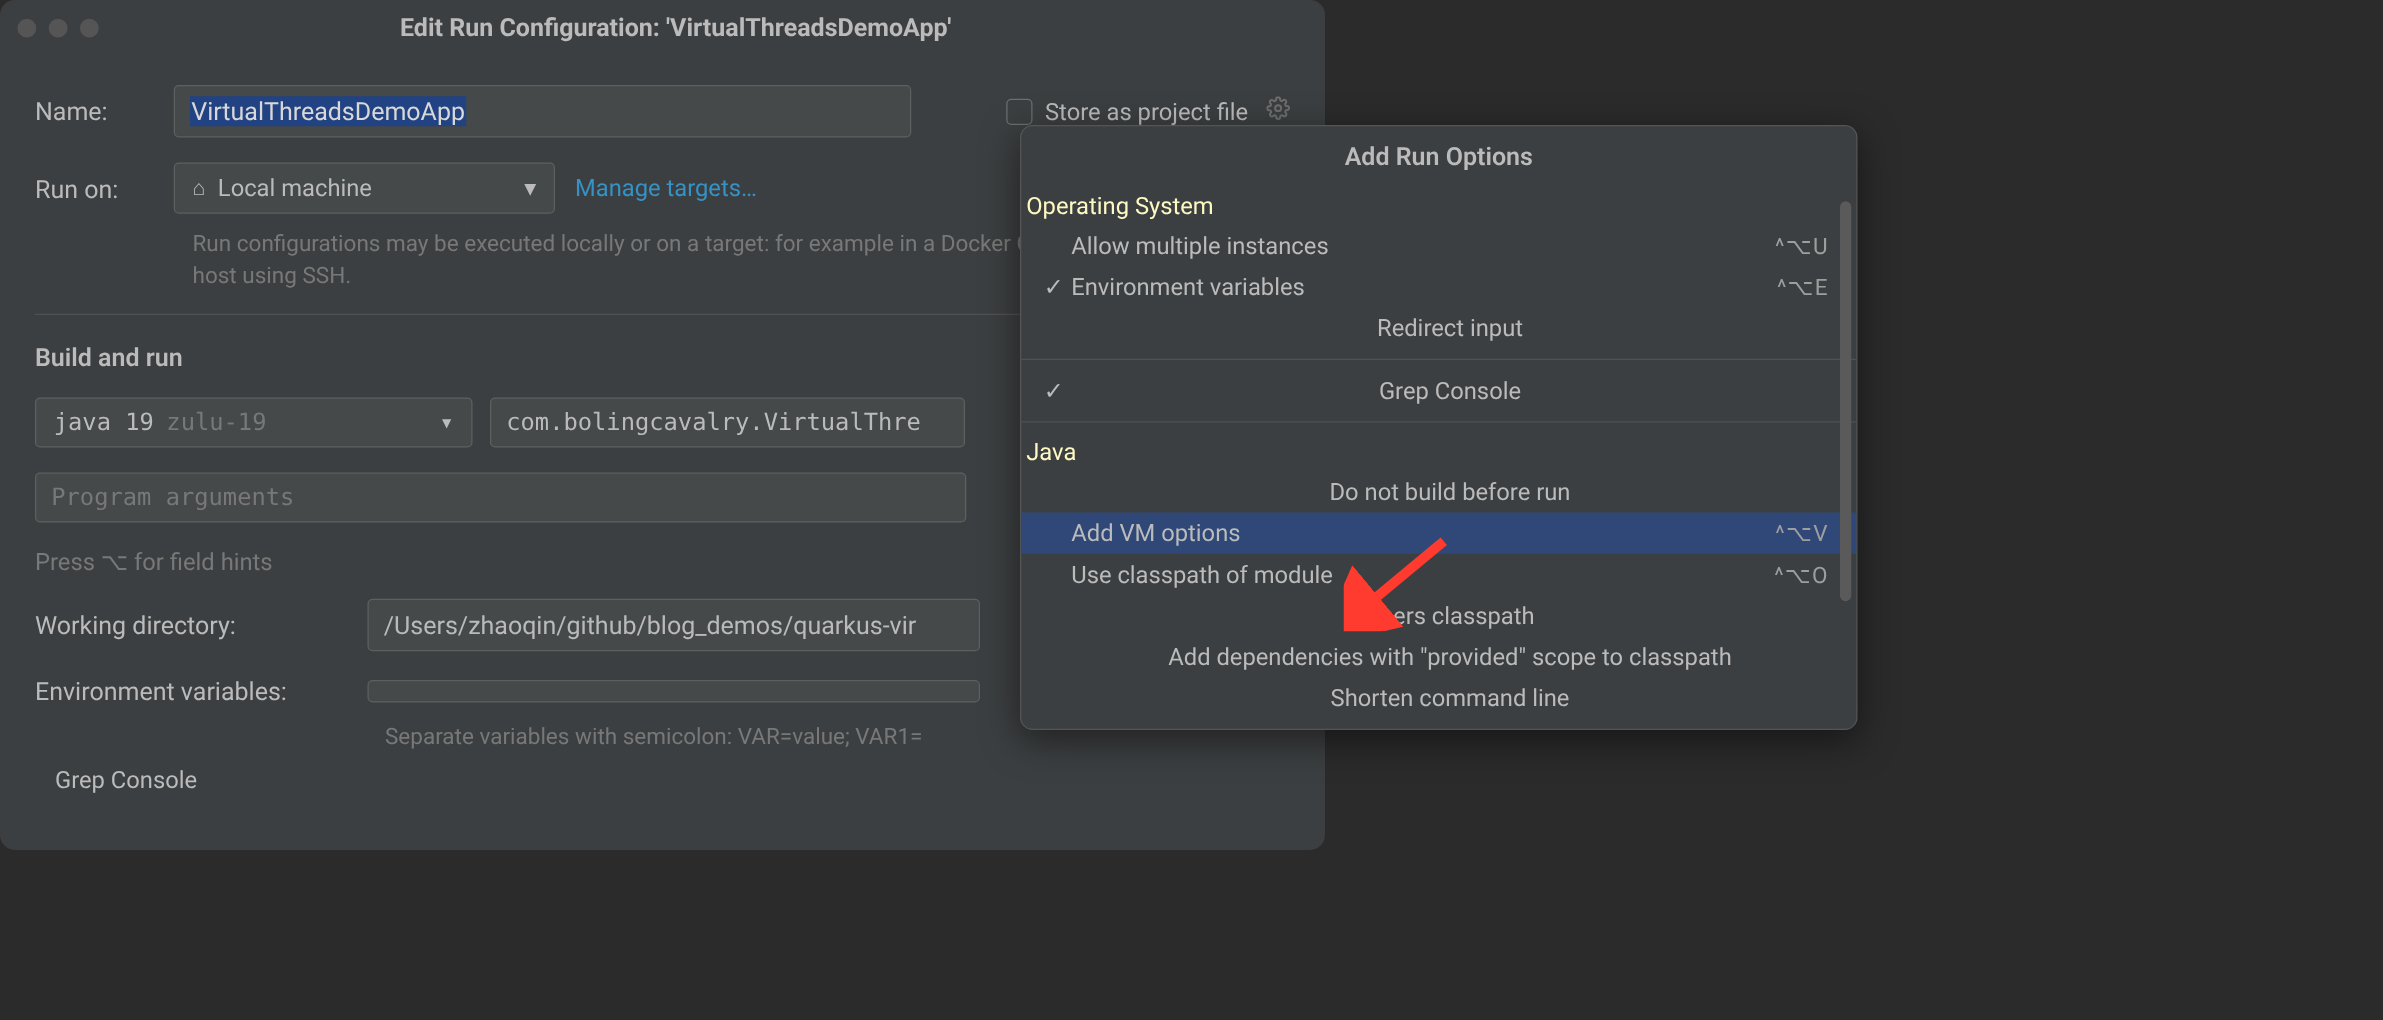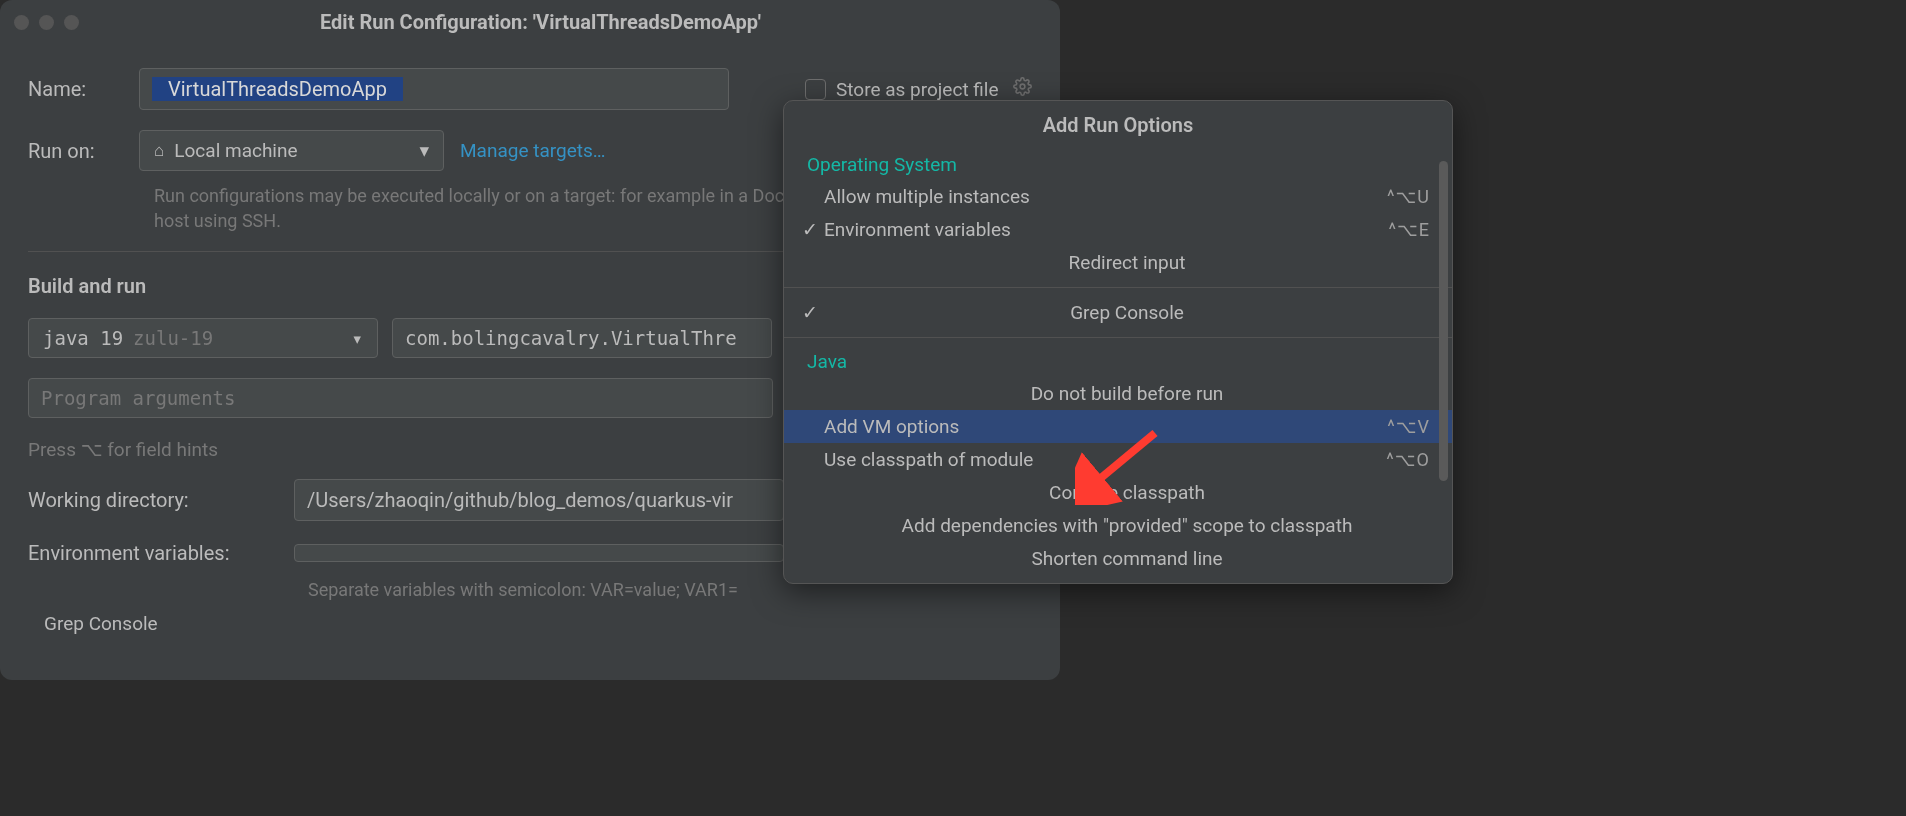--- a/index.html
+++ b/index.html
@@ -67,21 +67,21 @@
   padding: 8px 12px;
   color: #bababa;
   font-size: 20px;
   flex: 0 0 auto;
 }
 .name-input {
   width: 590px;
 }
 .name-input .sel {
   background: #214283;
-  padding: 0 16px;
+  padding: 0 1px;
   color: #d8d8d8;
 }
 .checkbox-wrap {
   display: flex;
   align-items: center;
   gap: 10px;
   margin-left: 60px;
 }
 .checkbox {
   width: 21px;
@@ -183,39 +183,39 @@
 }
 .grep-label {
   margin-left: 16px;
   margin-top: 12px;
   color: #bbbbbb;
 }
 
 .popup {
   position: absolute;
   top: 100px;
-  left: 783px;
+  left: 816px;
   width: 670px;
   background: #3c3f41;
   border: 1px solid #555;
   border-radius: 10px;
   box-shadow: 0 8px 30px rgba(0,0,0,0.5);
   padding-bottom: 8px;
 }
 .popup-title {
   text-align: center;
   font-weight: 600;
   font-size: 20px;
   padding: 12px;
   color: #bbbbbb;
 }
 .group-label {
-  color: #14b8a6;
-  font-size: 19px;
-  padding: 4px 23px;
+  color: #fef9c3;
+  font-size: 19px;
+  padding: 4px 4px;
 }
 .menu-item {
   display: flex;
   align-items: center;
   padding: 5px 22px 5px 40px;
   font-size: 19px;
   color: #bbbbbb;
   position: relative;
   justify-content: center;
 }
@@ -359,21 +359,21 @@
   </div>
   <div class="menu-item selected">
     <span>Add VM options</span>
     <span class="shortcut">^⌥V</span>
   </div>
   <div class="menu-item">
     <span>Use classpath of module</span>
     <span class="shortcut">^⌥O</span>
   </div>
   <div class="menu-item">
-    <span>Console classpath</span>
+    <span>Users classpath</span>
   </div>
   <div class="menu-item">
     <span>Add dependencies with "provided" scope to classpath</span>
   </div>
   <div class="menu-item">
     <span>Shorten command line</span>
   </div>
 
   <div class="scrollbar"></div>
 </div>

